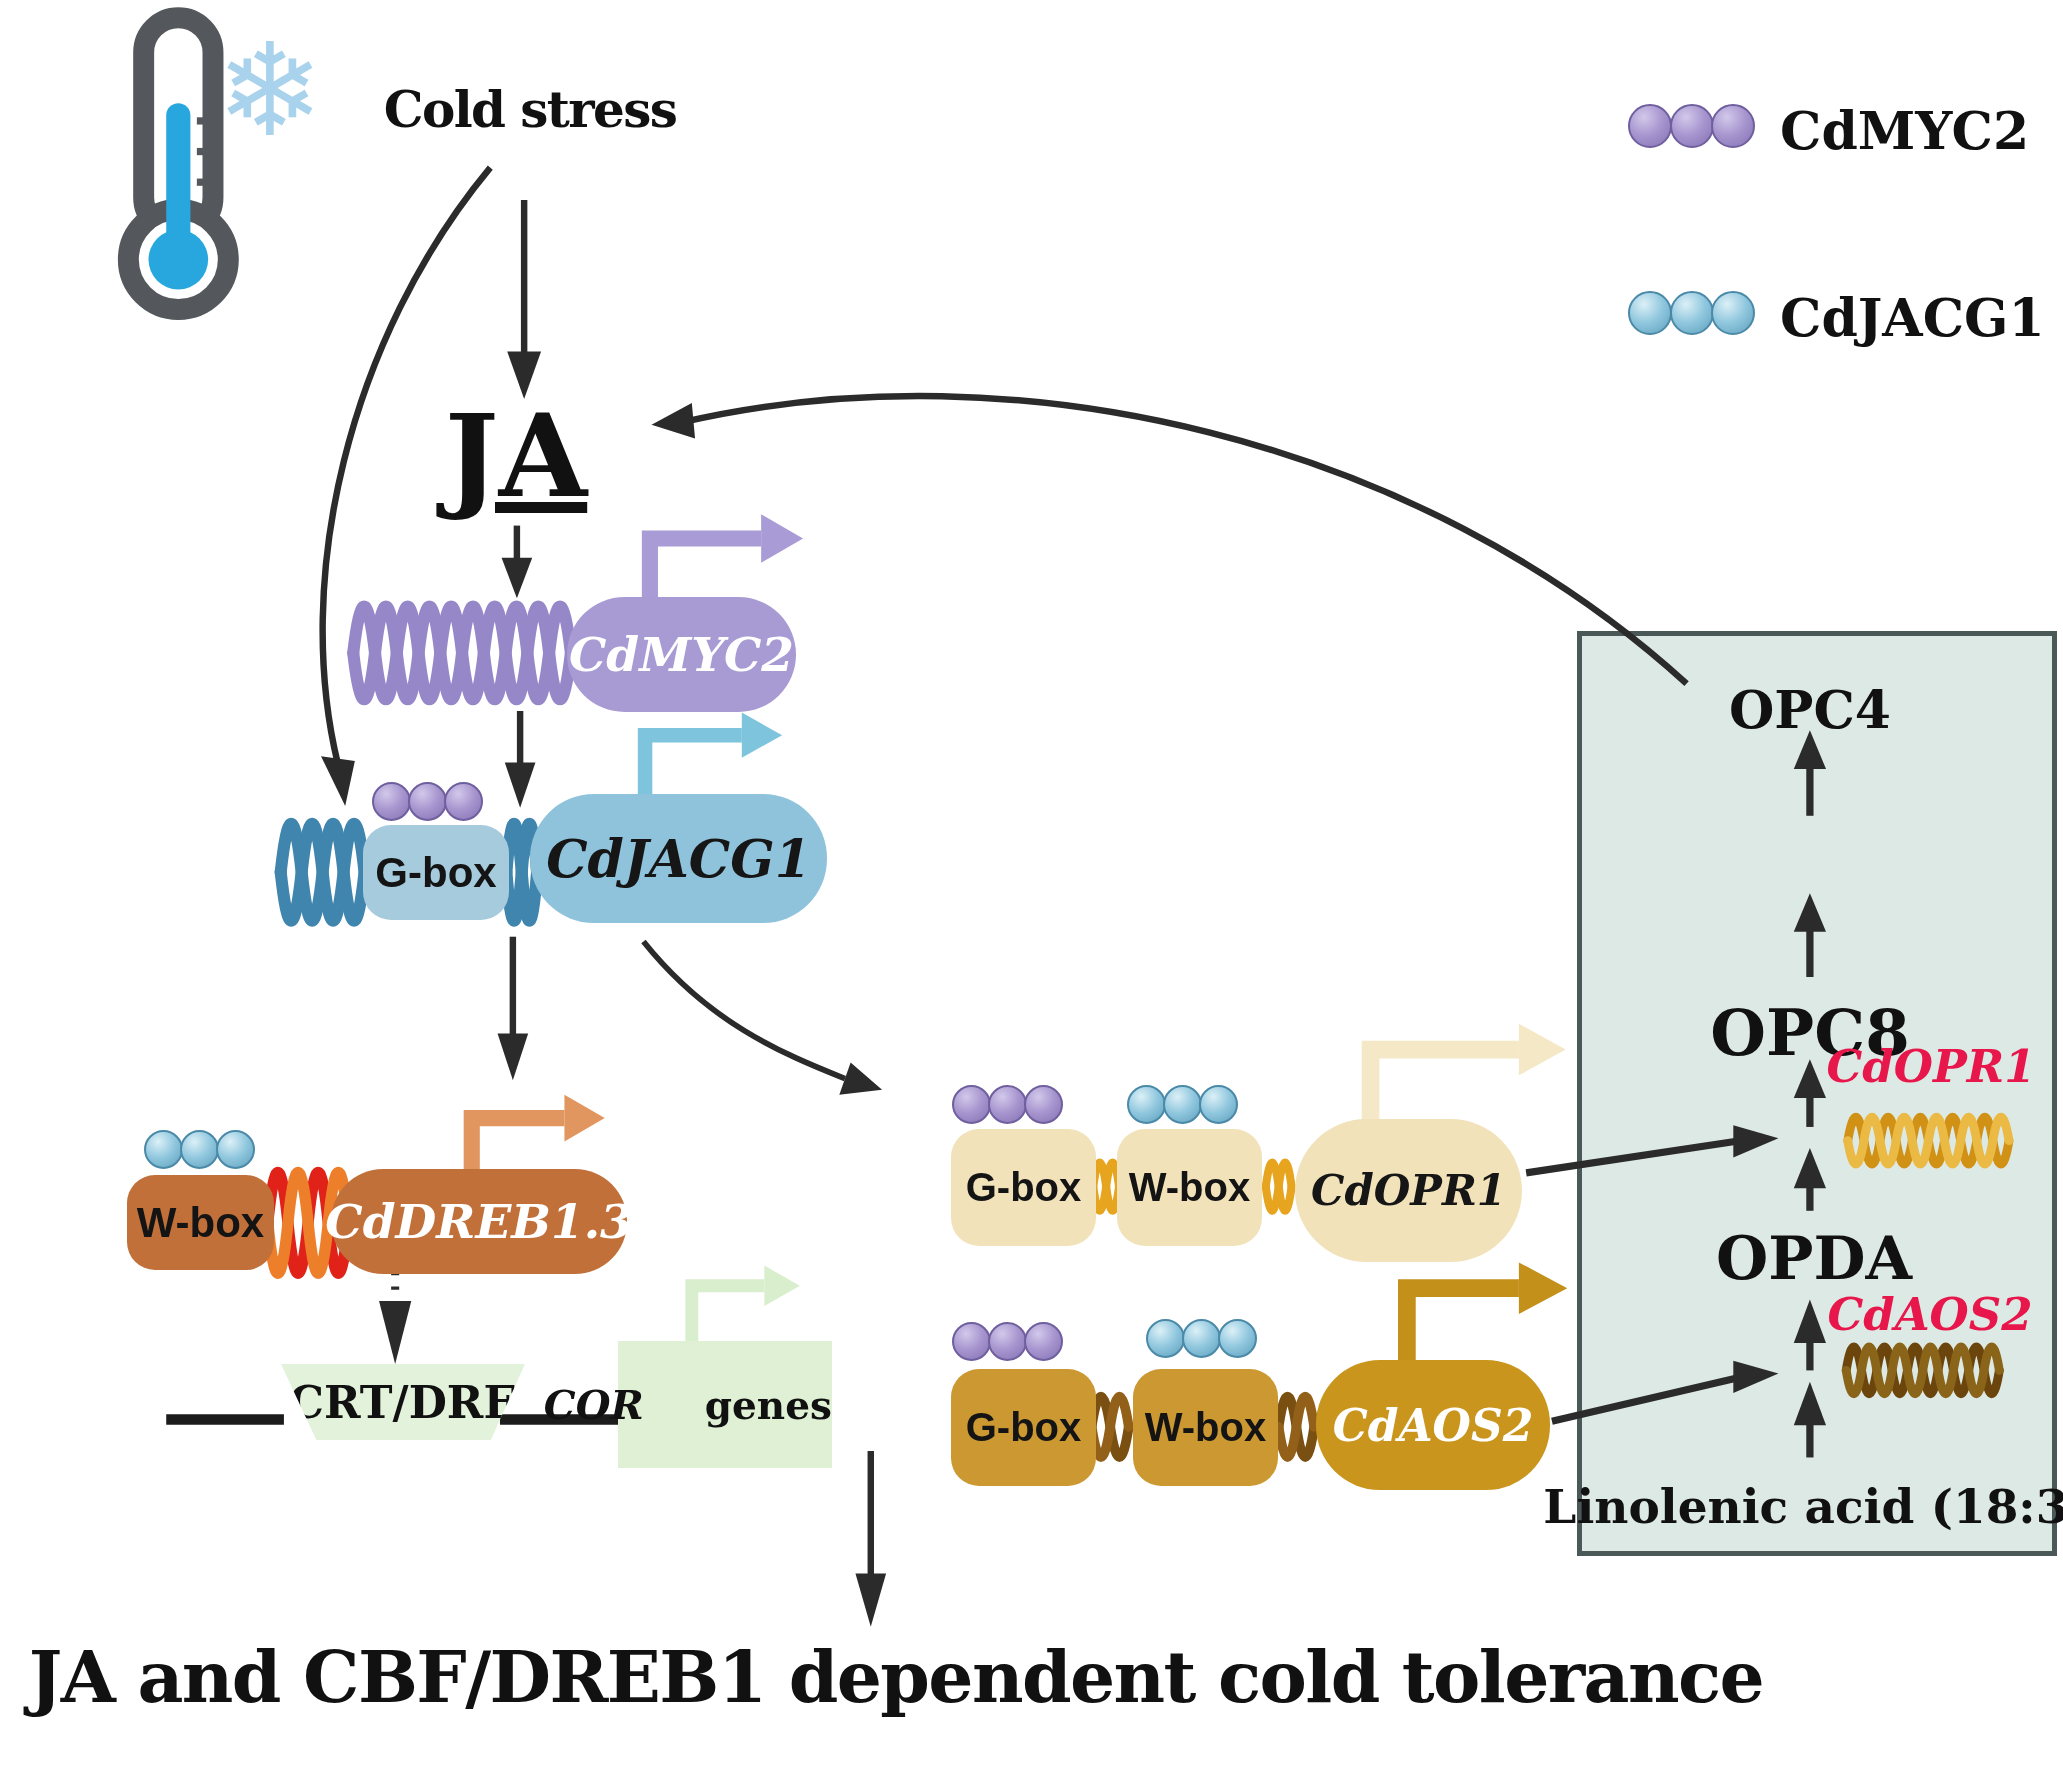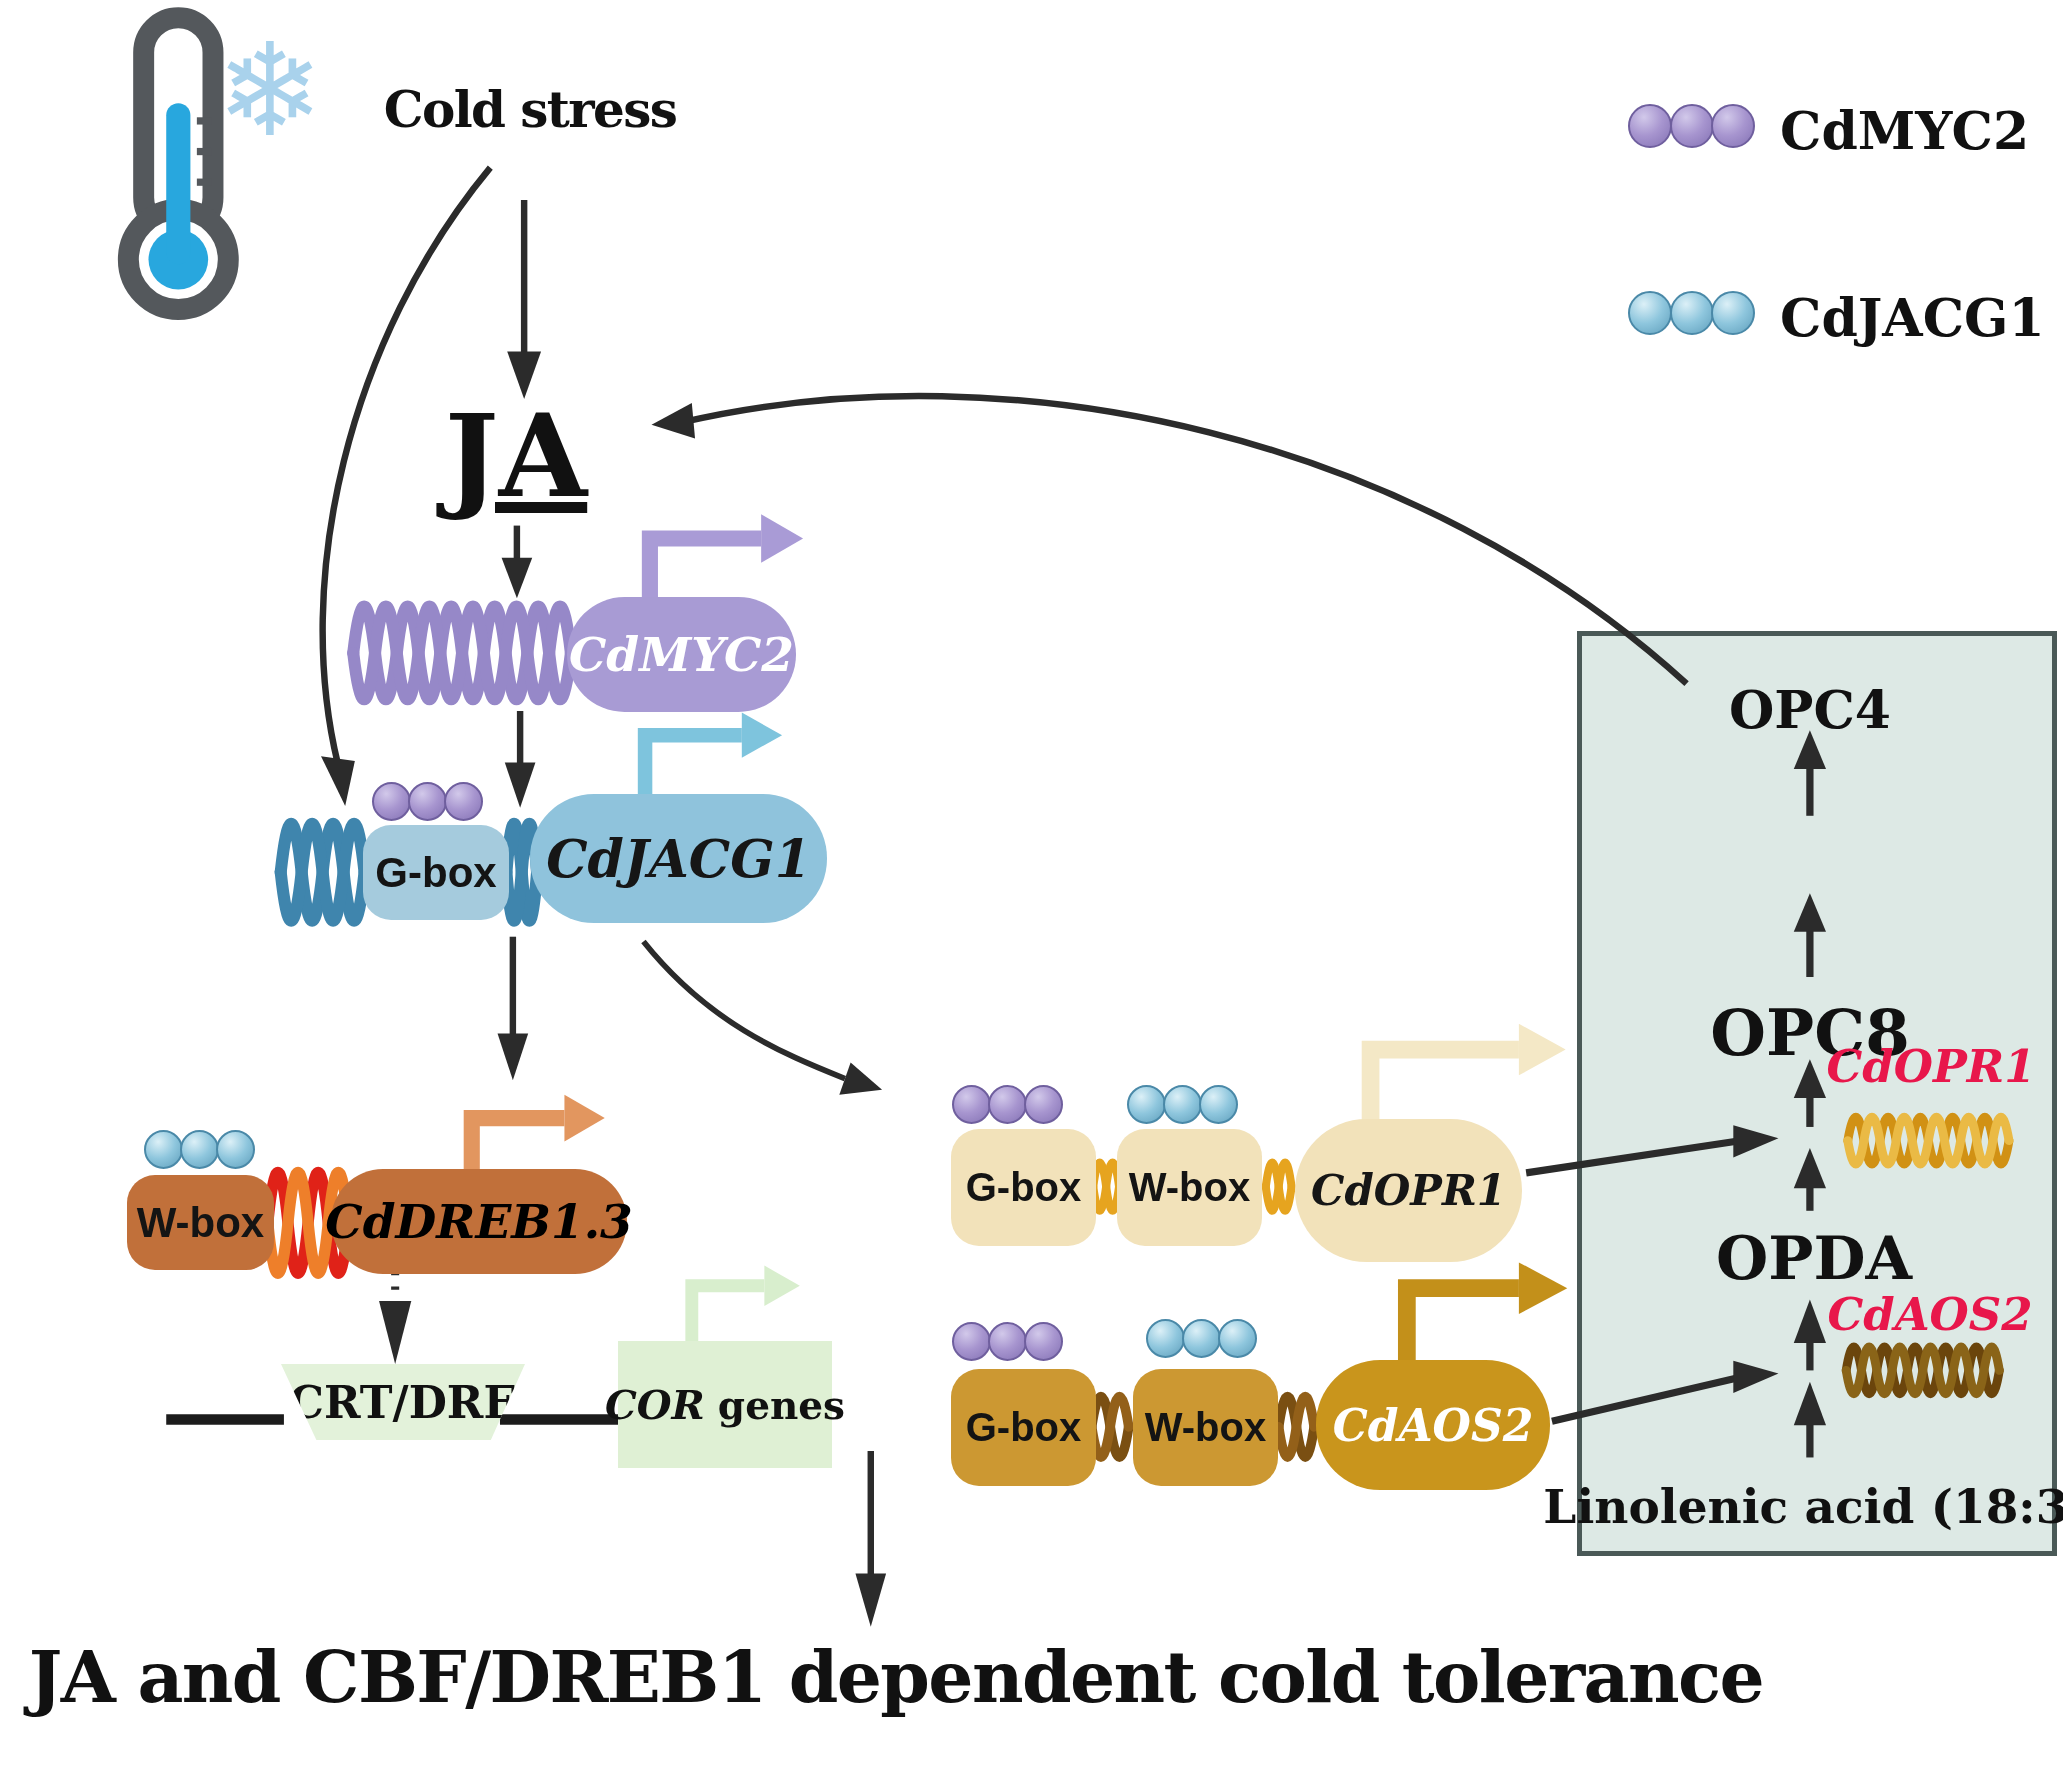--- a/index.html
+++ b/index.html
@@ -20,21 +20,21 @@
   .bead.p{background:radial-gradient(circle at 35% 28%, #d2c9ea 0%, #a795cf 48%, #8472b4 100%);
           border:2.4px solid #6f5f9e;}
   .bead.b{background:radial-gradient(circle at 35% 28%, #dcf0f7 0%, #8ec6dd 50%, #5f9fbc 100%);
           border:2.4px solid #4a89a8;}
   .beads.lg .bead{width:44px;height:44px;margin-right:-2.4px;}
   .red-lbl{color:#e8174b;font-style:italic;font-weight:bold;}
   .trap{position:absolute;left:281px;top:1364px;width:244px;height:76px;background:#e3f2da;
         clip-path:polygon(0 0,100% 0,86% 100%,14.5% 100%);display:flex;align-items:center;
         justify-content:center;z-index:9;}
   .corbox{position:absolute;left:618px;top:1341px;width:214px;height:127px;background:#dff0d4;
-        display:flex;align-items:center;justify-content:center;z-index:9;}
+        display:flex;align-items:center;justify-content:flex-end;z-index:9;gap:48px;}
   .snow{position:absolute;left:216px;top:14.5px;font-size:129px;color:#a9d2ec;z-index:10;
         font-family:"DejaVu Sans", sans-serif;font-weight:normal;}
 </style>
 </head>
 <body>
 
 <div id="canvas">
 
   <div class="panel"></div>
 
@@ -190,21 +190,21 @@
   <div class="pill" style="left:530px;top:794px;width:297px;height:129px;border-radius:64px;
        background:#8fc3dc;color:#161616;font-size:52px;">CdJACG1</div>
 
   <div class="beads" style="left:144px;top:1130px;">
     <span class="bead b"></span>
       <span class="bead b"></span>
       <span class="bead b"></span>
   </div>
   <div class="box" style="left:127px;top:1175px;width:147px;height:95px;background:#c1703a;font-size:42px;">W-box</div>
   <div class="pill" style="left:331px;top:1169px;width:296px;height:105px;border-radius:52px;
-       background:#c1703a;color:#000000;font-size:47px;">CdDREB1.3</div>
+       background:#c1703a;color:#ffffff;font-size:47px;">CdDREB1.3</div>
 
   <div class="trap">
     <span class="lbl" style="position:static;font-size:44px;">CRT/DRE</span>
   </div>
   <div class="corbox">
     <span class="lbl" style="position:static;font-size:40px;font-style:italic;">COR</span>
     <span class="lbl" style="position:static;font-size:39px;margin-left:13px;">genes</span>
   </div>
   <svg class="layer" width="2064" height="1792" style="z-index:8;" viewBox="0 0 2560 2223">
     <g stroke="#1c1c1c" stroke-width="13">

